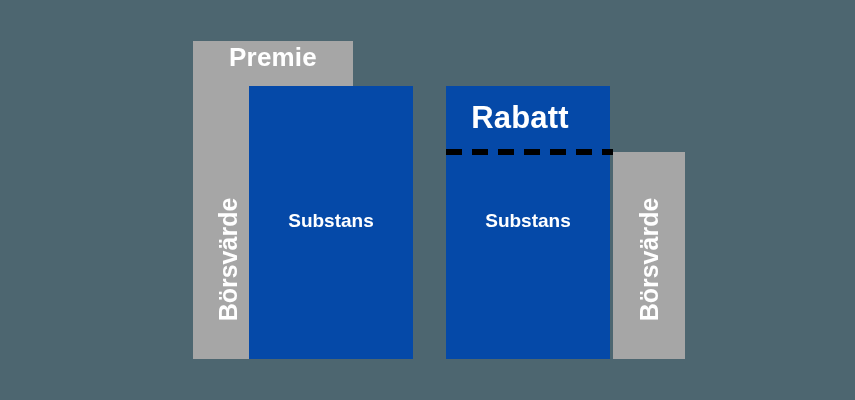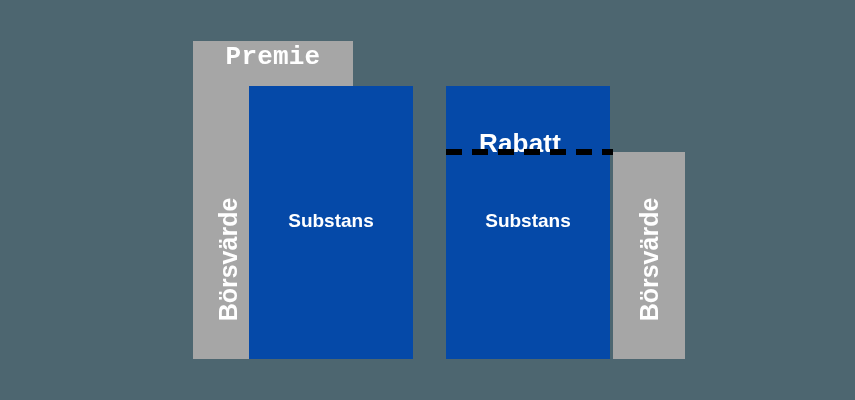--- a/index.html
+++ b/index.html
@@ -83,29 +83,27 @@
     line-height: 1;
     transform-origin: 50% 50%;
   }
 
   #label-premie {
     left: 193px;
     top: 44px;
     width: 160px;
     font-size: 26px;
     letter-spacing: 0.2px;
-    font-family: Liberation Mono, monospace;
   }
   #label-rabatt {
     left: 446px;
     top: 102px;
     width: 148px;
-    font-size: 26px;
+    font-size: 31px;
     letter-spacing: 0.2px;
-    margin-top: 28px;
   }
   #label-substans-left {
     left: 249px;
     top: 211px;
     width: 164px;
     font-size: 19px;
   }
   #label-substans-right {
     left: 446px;
     top: 211px;

